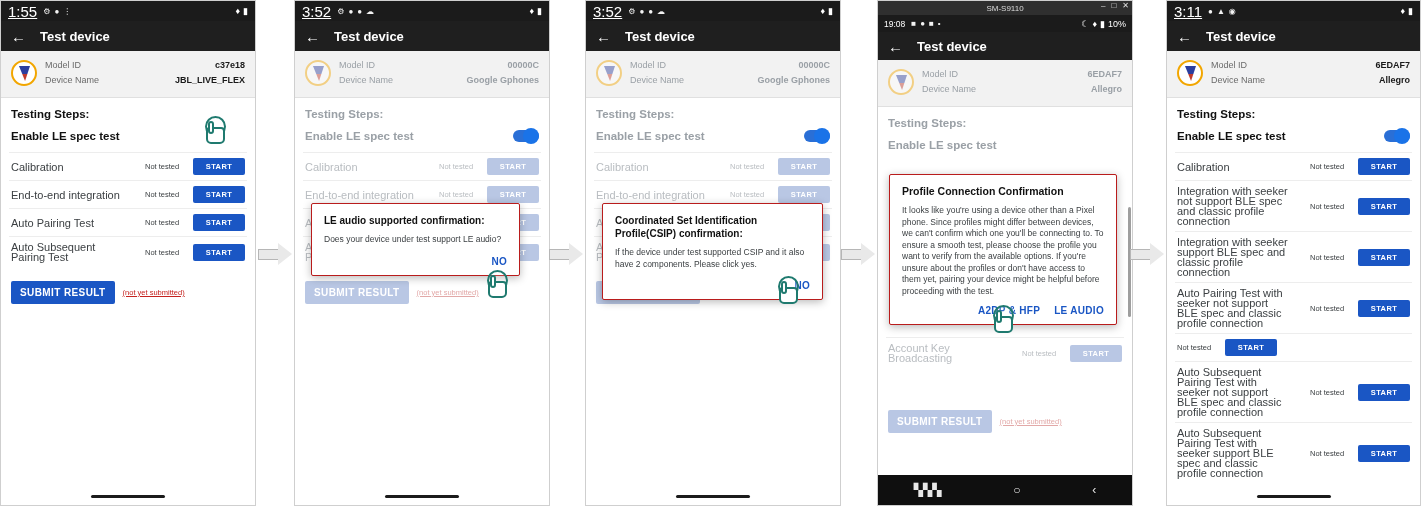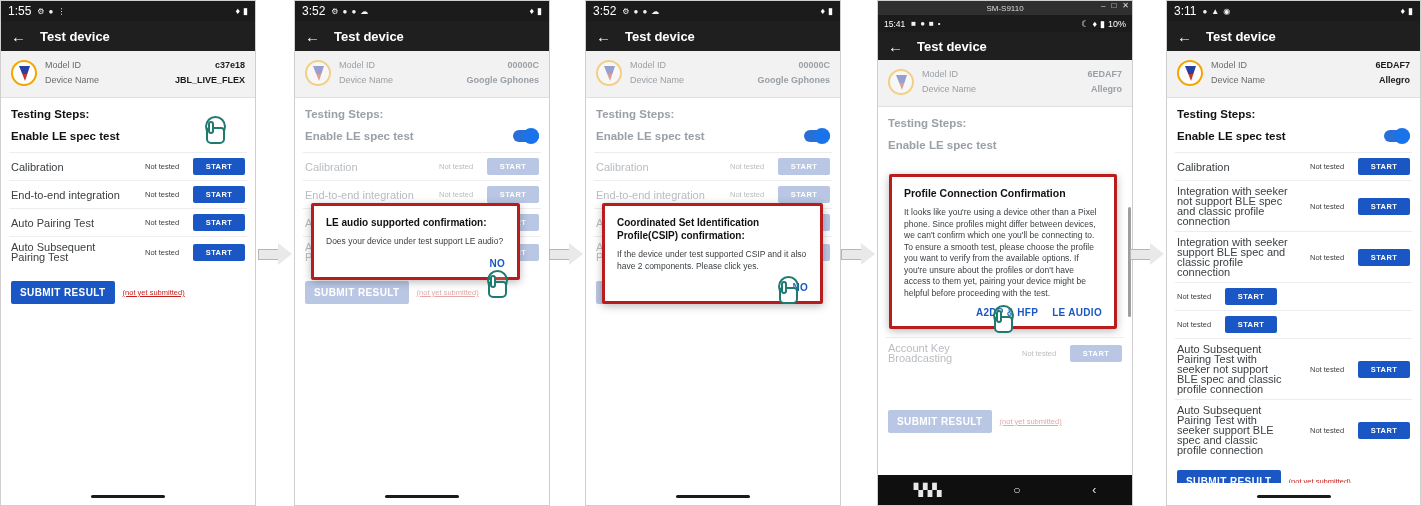--- a/index.html
+++ b/index.html
@@ -16,21 +16,21 @@
 
   
   .arrow{position:absolute;top:243px;width:34px;height:22px;}
   .arrow .shaft{position:absolute;left:0;top:6px;width:22px;height:11px;background:#e9e9e9;border:1px solid #b6b6b6;border-right:none;box-sizing:border-box;}
   .arrow .head{position:absolute;left:20px;top:0;width:0;height:0;border-top:11px solid transparent;border-bottom:11px solid transparent;border-left:14px solid #e9e9e9;}
   .arrow .head2{position:absolute;left:19px;top:-1px;width:0;height:0;border-top:12px solid transparent;border-bottom:12px solid transparent;border-left:15px solid #b6b6b6;z-index:-1;}
   .a1{left:258px;} .a2{left:549px;} .a3{left:841px;} .a4{left:1130px;}
 
   
   .statusbar{height:20px;background:#1b1b1b;color:#ffffff;font-size:9px;display:flex;align-items:center;padding:0 7px;box-sizing:border-box;}
-  .sb-time{font-size:12px;}
+  .sb-time{font-size:15px;text-decoration:underline;}
   .sb-icons{display:flex;gap:4px;margin-left:6px;font-size:8px;opacity:.95;}
   .sb-right{margin-left:auto;display:flex;gap:3px;font-size:9px;}
 
   
   .wintitle{height:14px;background:#2f2f2f;color:#dcdcdc;font-size:8px;display:flex;align-items:center;justify-content:center;position:relative;}
   .wintitle .wbtns{position:absolute;right:3px;top:0;display:flex;gap:6px;font-size:8px;color:#e0e0e0;}
   .statusbar2{height:17px;background:#1b1b1b;color:#ffffff;font-size:8.5px;display:flex;align-items:center;padding:0 6px;box-sizing:border-box;}
 
   
   .appbar{height:30px;background:#1f1f1f;color:#ffffff;display:flex;align-items:center;padding:0 10px;box-sizing:border-box;}
@@ -66,21 +66,21 @@
   .submit-note{font-size:7.5px;color:#c5221f;text-decoration:underline;}
 
   
   .faded .trow .tname,.faded .trow .tstat{color:#b9bdc1;}
   .faded .h-steps,.faded .enable-label{color:#9aa0a6;}
   .faded .btn-start{background:#b9c7e4;}
   .faded .btn-submit{background:#b9c7e4;}
   .faded .submit-note{color:#e2a9a8;}
 
   
-  .dialog{position:absolute;background:#ffffff;border:3px solid #b91c1c;box-shadow:0 2px 8px rgba(0,0,0,.28);border-radius:2px;padding:10px 12px 6px 12px;box-sizing:border-box;}
+  .dialog{position:absolute;background:#ffffff;border:1px solid #b91c1c;box-shadow:0 2px 8px rgba(0,0,0,.28);border-radius:2px;padding:10px 12px 6px 12px;box-sizing:border-box;}
   .dlg-title{font-size:10px;font-weight:bold;color:#111;line-height:13px;margin-bottom:7px;}
   .dlg-body{font-size:8.5px;color:#3c4043;line-height:11.5px;}
   .dlg-actions{display:flex;justify-content:flex-end;gap:14px;margin-top:10px;padding-bottom:2px;}
   .dlg-btn{font-size:10px;font-weight:bold;color:#1a56c4;letter-spacing:.3px;}
 
   
   .hand{position:absolute;width:26px;height:30px;}
   .hand .ring{position:absolute;left:2px;top:0;width:21px;height:21px;border-radius:50%;border:2px solid #1f7a6f;box-sizing:border-box;background:rgba(255,255,255,.15);}
   .hand .palm{position:absolute;left:3px;top:11px;width:19px;height:17px;background:#ffffff;border:2px solid #1f7a6f;border-radius:4px 4px 5px 5px;box-sizing:border-box;}
   .hand .fin{position:absolute;left:5px;top:5px;width:6px;height:13px;background:#ffffff;border:2px solid #1f7a6f;border-radius:3px;box-sizing:border-box;}
@@ -345,21 +345,21 @@
   <div class="phone p4">
     <div class="wintitle">
       <span>SM-S9110</span>
       <span class="wbtns">
         <span>–</span>
         <span>□</span>
         <span>✕</span>
       </span>
     </div>
     <div class="statusbar2">
-      <span>15:41</span>
+      <span>19:08</span>
       <span class="sb-icons">
         <span>■</span>
         <span>●</span>
         <span>■</span>
         <span>•</span>
       </span>
       <span class="sb-right">
         <span>☾</span>
         <span>♦</span>
         <span>▮</span>
@@ -473,20 +473,21 @@
         <span class="tname">Integration with seeker not support BLE spec and classic profile connection</span>
         <span class="tstat">Not tested</span>
         <span class="btn-start">START</span>
       </div>
       <div class="trow">
         <span class="tname">Integration with seeker support BLE spec and classic profile connection</span>
         <span class="tstat">Not tested</span>
         <span class="btn-start">START</span>
       </div>
       <div class="trow">
+        <span class="tname">Auto Pairing Test with seeker not support BLE spec and classic profile connection</span>
         <span class="tstat">Not tested</span>
         <span class="btn-start">START</span>
       </div>
       <div class="trow">
         <span class="tstat">Not tested</span>
         <span class="btn-start">START</span>
       </div>
       <div class="trow">
         <span class="tname">Auto Subsequent Pairing Test with seeker not support BLE spec and classic profile connection</span>
         <span class="tstat">Not tested</span>

